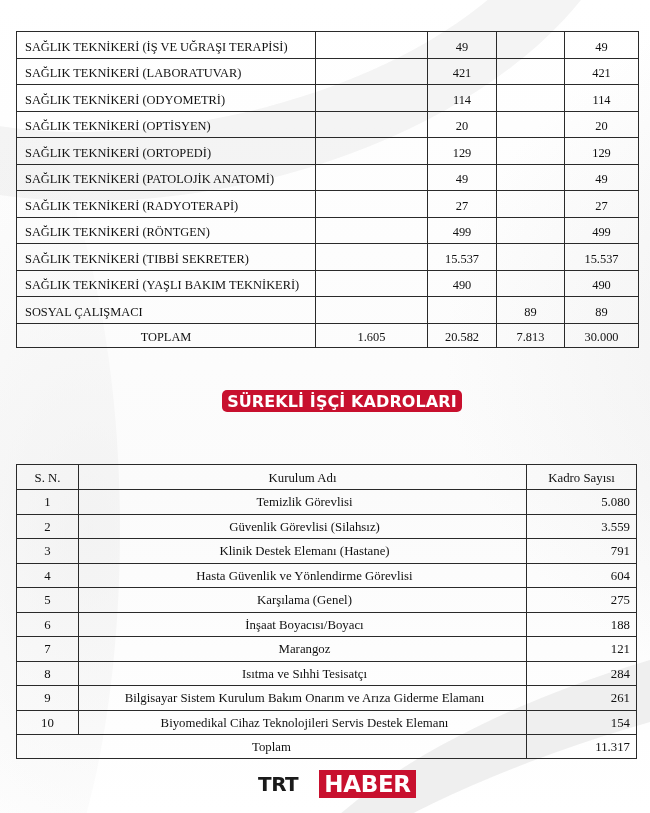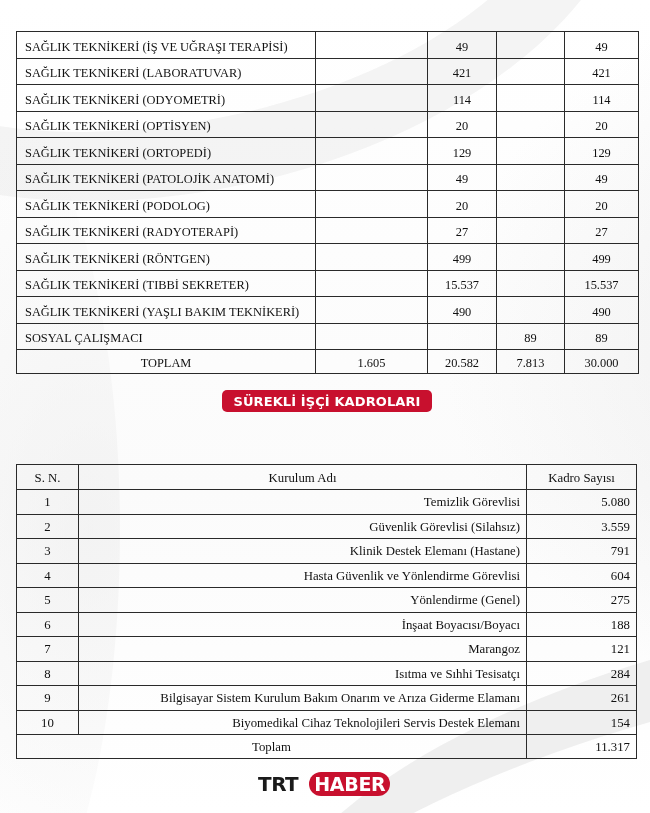--- a/index.html
+++ b/index.html
@@ -52,55 +52,55 @@
     
     #t1 { left: 16px; top: 31px; width: 622px; }
     #t1 td { height: 26.5px; padding: 4px 6px 0 6px; }
     #t1 td.name { text-align: left; padding-left: 8px; }
     #t1 td.num { text-align: center; }
     #t1 tr.total td { height: 24px; }
 
     
     .badge {
       position: absolute; z-index: 1;
-      left: 222px; top: 390px; width: 210px; height: 22px;
+      left: 222px; top: 390px; width: 240px; height: 22px;
       background: #c8102e;
       border-radius: 5px;
       color: #fff;
       font-family: "DejaVu Sans", "Liberation Sans", sans-serif;
       font-weight: bold;
-      font-size: 13px;
+      font-size: 16px;
       letter-spacing: 0.1px;
       display: flex; align-items: center; justify-content: center;
     }
 
     
     #t2 { left: 16px; top: 433px; width: 620px; margin-top: 31px; }
     #t2 td, #t2 th { height: 24.5px; padding: 2px 6px 0 6px; font-size: 12.8px; }
     #t2 th { height: 25px; text-align: center; }
     #t2 td.sn { text-align: center; }
-    #t2 td.name { text-align: right; padding-left: 10px; }
+    #t2 td.name { text-align: center; padding-left: 10px; }
     #t2 td.count { text-align: right; }
     #t2 tr.total td { height: 24px; }
 
     
     .logo {
       position: absolute; z-index: 1;
       left: 259px; top: 771px; height: 25px;
-      display: flex; align-items: center; gap: 8px;
+      display: flex; align-items: center; gap: 18px;
       font-family: "DejaVu Sans", "Liberation Sans", sans-serif;
       font-weight: bold;
     }
     .logo .trt {
       color: #1a1a1a; font-size: 19px; letter-spacing: -0.5px;
       display: inline-block; transform: scaleX(1.05);
     }
     .logo .haber {
-      background: #c8102e; color: #fff; font-size: 19px;
-      border-radius: 12px; padding: 1px 5px 1px 5px; letter-spacing: -0.3px;
+      background: #c8102e; color: #fff; font-size: 23px;
+      border-radius: 0; padding: 1px 5px 1px 5px; letter-spacing: -0.3px;
       margin-left: 4px;
     }
   </style>
 </head>
 <body>
 
 <div class="bg">
   <div class="swoosh sw1"></div>
   <div class="swoosh sw2"></div>
   <div class="swoosh sw3"></div>
@@ -152,27 +152,20 @@
       <td class="num">129</td>
     </tr>
     <tr>
       <td class="name">SAĞLIK TEKNİKERİ (PATOLOJİK ANATOMİ)</td>
       <td class="num"></td>
       <td class="num">49</td>
       <td class="num"></td>
       <td class="num">49</td>
     </tr>
     <tr>
-      <td class="name">SAĞLIK TEKNİKERİ (PODOLOG)</td>
-      <td class="num"></td>
-      <td class="num">20</td>
-      <td class="num"></td>
-      <td class="num">20</td>
-    </tr>
-    <tr>
       <td class="name">SAĞLIK TEKNİKERİ (RADYOTERAPİ)</td>
       <td class="num"></td>
       <td class="num">27</td>
       <td class="num"></td>
       <td class="num">27</td>
     </tr>
     <tr>
       <td class="name">SAĞLIK TEKNİKERİ (RÖNTGEN)</td>
       <td class="num"></td>
       <td class="num">499</td>
@@ -241,21 +234,21 @@
       <td class="name">Klinik Destek Elemanı (Hastane)</td>
       <td class="count">791</td>
     </tr>
     <tr>
       <td class="sn">4</td>
       <td class="name">Hasta Güvenlik ve Yönlendirme Görevlisi</td>
       <td class="count">604</td>
     </tr>
     <tr>
       <td class="sn">5</td>
-      <td class="name">Yönlendirme (Genel)</td>
+      <td class="name">Karşılama (Genel)</td>
       <td class="count">275</td>
     </tr>
     <tr>
       <td class="sn">6</td>
       <td class="name">İnşaat Boyacısı/Boyacı</td>
       <td class="count">188</td>
     </tr>
     <tr>
       <td class="sn">7</td>
       <td class="name">Marangoz</td>

